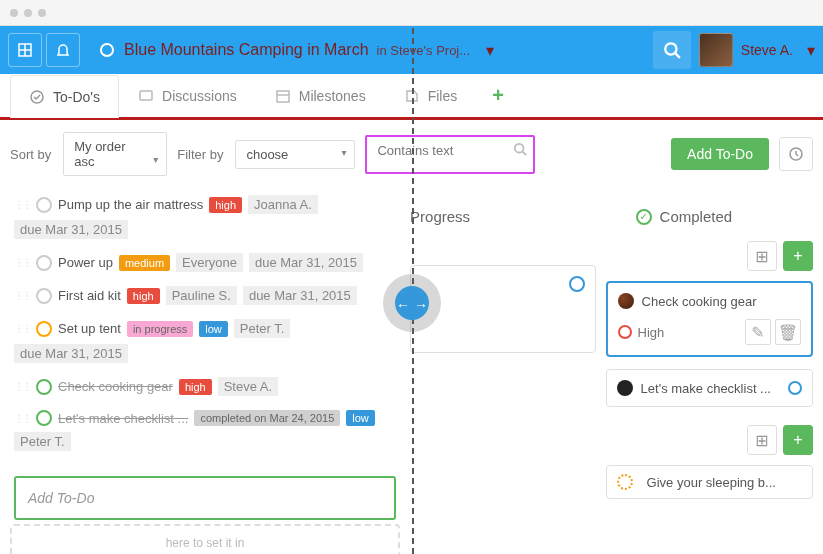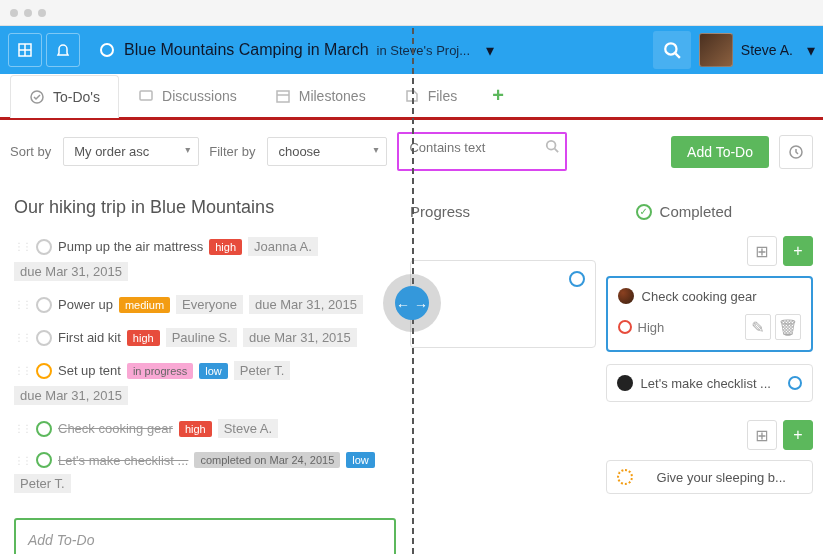--- a/index.html
+++ b/index.html
@@ -1,19 +1,19 @@
 <!DOCTYPE html>
 <html><head>
 <meta charset="utf-8">
 <style>
 * { margin: 0; padding: 0; box-sizing: border-box; font-family: -apple-system, BlinkMacSystemFont, "Segoe UI", Arial, sans-serif; }
 body { background: #fff; width: 823px; height: 554px; overflow: hidden; position: relative; }
 .window-chrome { height: 26px; background: #f5f5f5; border-bottom: 1px solid #e0e0e0; display: flex; align-items: center; padding-left: 10px; gap: 6px; }
 .dot { width: 8px; height: 8px; border-radius: 50%; background: #ccc; }
-.topbar { height: 48px; background: #29a3ef; display: flex; align-items: center; padding: 0 8px; color: #0f172a; }
+.topbar { height: 48px; background: #29a3ef; display: flex; align-items: center; padding: 0 8px; color: #7f1d1d; }
 .sq-btn { width: 34px; height: 34px; border: 1px solid rgba(255,255,255,.4); border-radius: 3px; display: flex; align-items: center; justify-content: center; margin-right: 4px; cursor: pointer; }
 .sq-btn svg { width: 16px; height: 16px; }
 .proj-title { margin-left: 16px; display: flex; align-items: center; font-size: 16px; }
 .proj-sub { font-size: 13px; opacity: .85; margin-left: 8px; }
 .proj-circle { width: 14px; height: 14px; border: 2px solid #fff; border-radius: 50%; margin-right: 10px; }
 .caret-down { margin-left: 16px; }
 .user-area { margin-left: auto; display: flex; align-items: center; gap: 8px; }
 .search-sq { width: 38px; height: 38px; background: rgba(255,255,255,.15); border-radius: 3px; display: flex; align-items: center; justify-content: center; cursor: pointer; }
 .avatar-img { width: 34px; height: 34px; border-radius: 3px; background: linear-gradient(135deg,#4a3020,#8b6040); border: 1px solid rgba(255,255,255,.3); }
 .user-name { font-size: 14px; margin-right: 6px; }
@@ -142,21 +142,21 @@
     <svg class="tab-icon" viewBox="0 0 16 16" fill="none" stroke="#bbb" stroke-width="1.5">
         <path d="M3 3h7l3 3v7H3z"></path>
       </svg>
     <span>Files</span>
   </div>
   <div class="tab-plus">+</div>
 </div>
 
 <div class="filter-row">
   <span class="filter-label">Sort by</span>
-  <div class="select-box" style="width:136px">My order asc</div>
+  <div class="select-box" style="width:104px">My order asc</div>
   <span class="filter-label">Filter by</span>
   <div class="select-box" style="width:120px">choose</div>
   <div style="position:relative">
     <input class="contains-input" placeholder="Contains text" style="">
     <svg class="search-inside" width="14" height="14" viewBox="0 0 16 16" fill="none" stroke="#bbb" stroke-width="2">
         <circle cx="7" cy="7" r="5"></circle>
         <line x1="11" y1="11" x2="15" y2="15"></line>
       </svg>
   </div>
   <div style="flex:1"></div>
@@ -164,21 +164,20 @@
   <div class="history-btn">
     <svg width="16" height="16" viewBox="0 0 16 16" fill="none" stroke="#999" stroke-width="1.5">
         <circle cx="8" cy="8" r="6"></circle>
         <path d="M8 5v3l2 2"></path>
       </svg>
   </div>
 </div>
 
 <div class="content-row">
   <div class="left-col">
-    <h2 class="col-title">Our hiking trip in Blue Mountains</h2>
     <div class="task-list">
       <div class="task-item">
         <span class="drag-handle">⋮⋮</span>
         <span class="check-circle"></span>
         <span class="task-name">Pump up the air mattress</span>
         <span class="badge high">high</span>
         <span class="meta">Joanna A.</span>
         <span class="meta">due Mar 31, 2015</span>
       </div>
       <div class="task-item">
@@ -265,21 +264,21 @@
         <span class="ring-blue" style="margin-left:auto"></span>
       </div>
     </div>
     <div class="card-actions" style="margin-top:18px">
       <div class="small-btn">⊞</div>
       <div class="small-btn green">+</div>
     </div>
     <div class="card plain" style="padding:8px 10px">
       <div class="card-row1">
         <span class="spinner"></span>
-        <span style="margin-left:16px">Give your sleeping b...</span>
+        <span style="margin-left:6px">Give your sleeping b...</span>
       </div>
     </div>
   </div>
 </div>
 
 <div class="vline"></div>
 <div class="drag-orb-outer">
   <div class="drag-orb">← →</div>
 </div>
 

